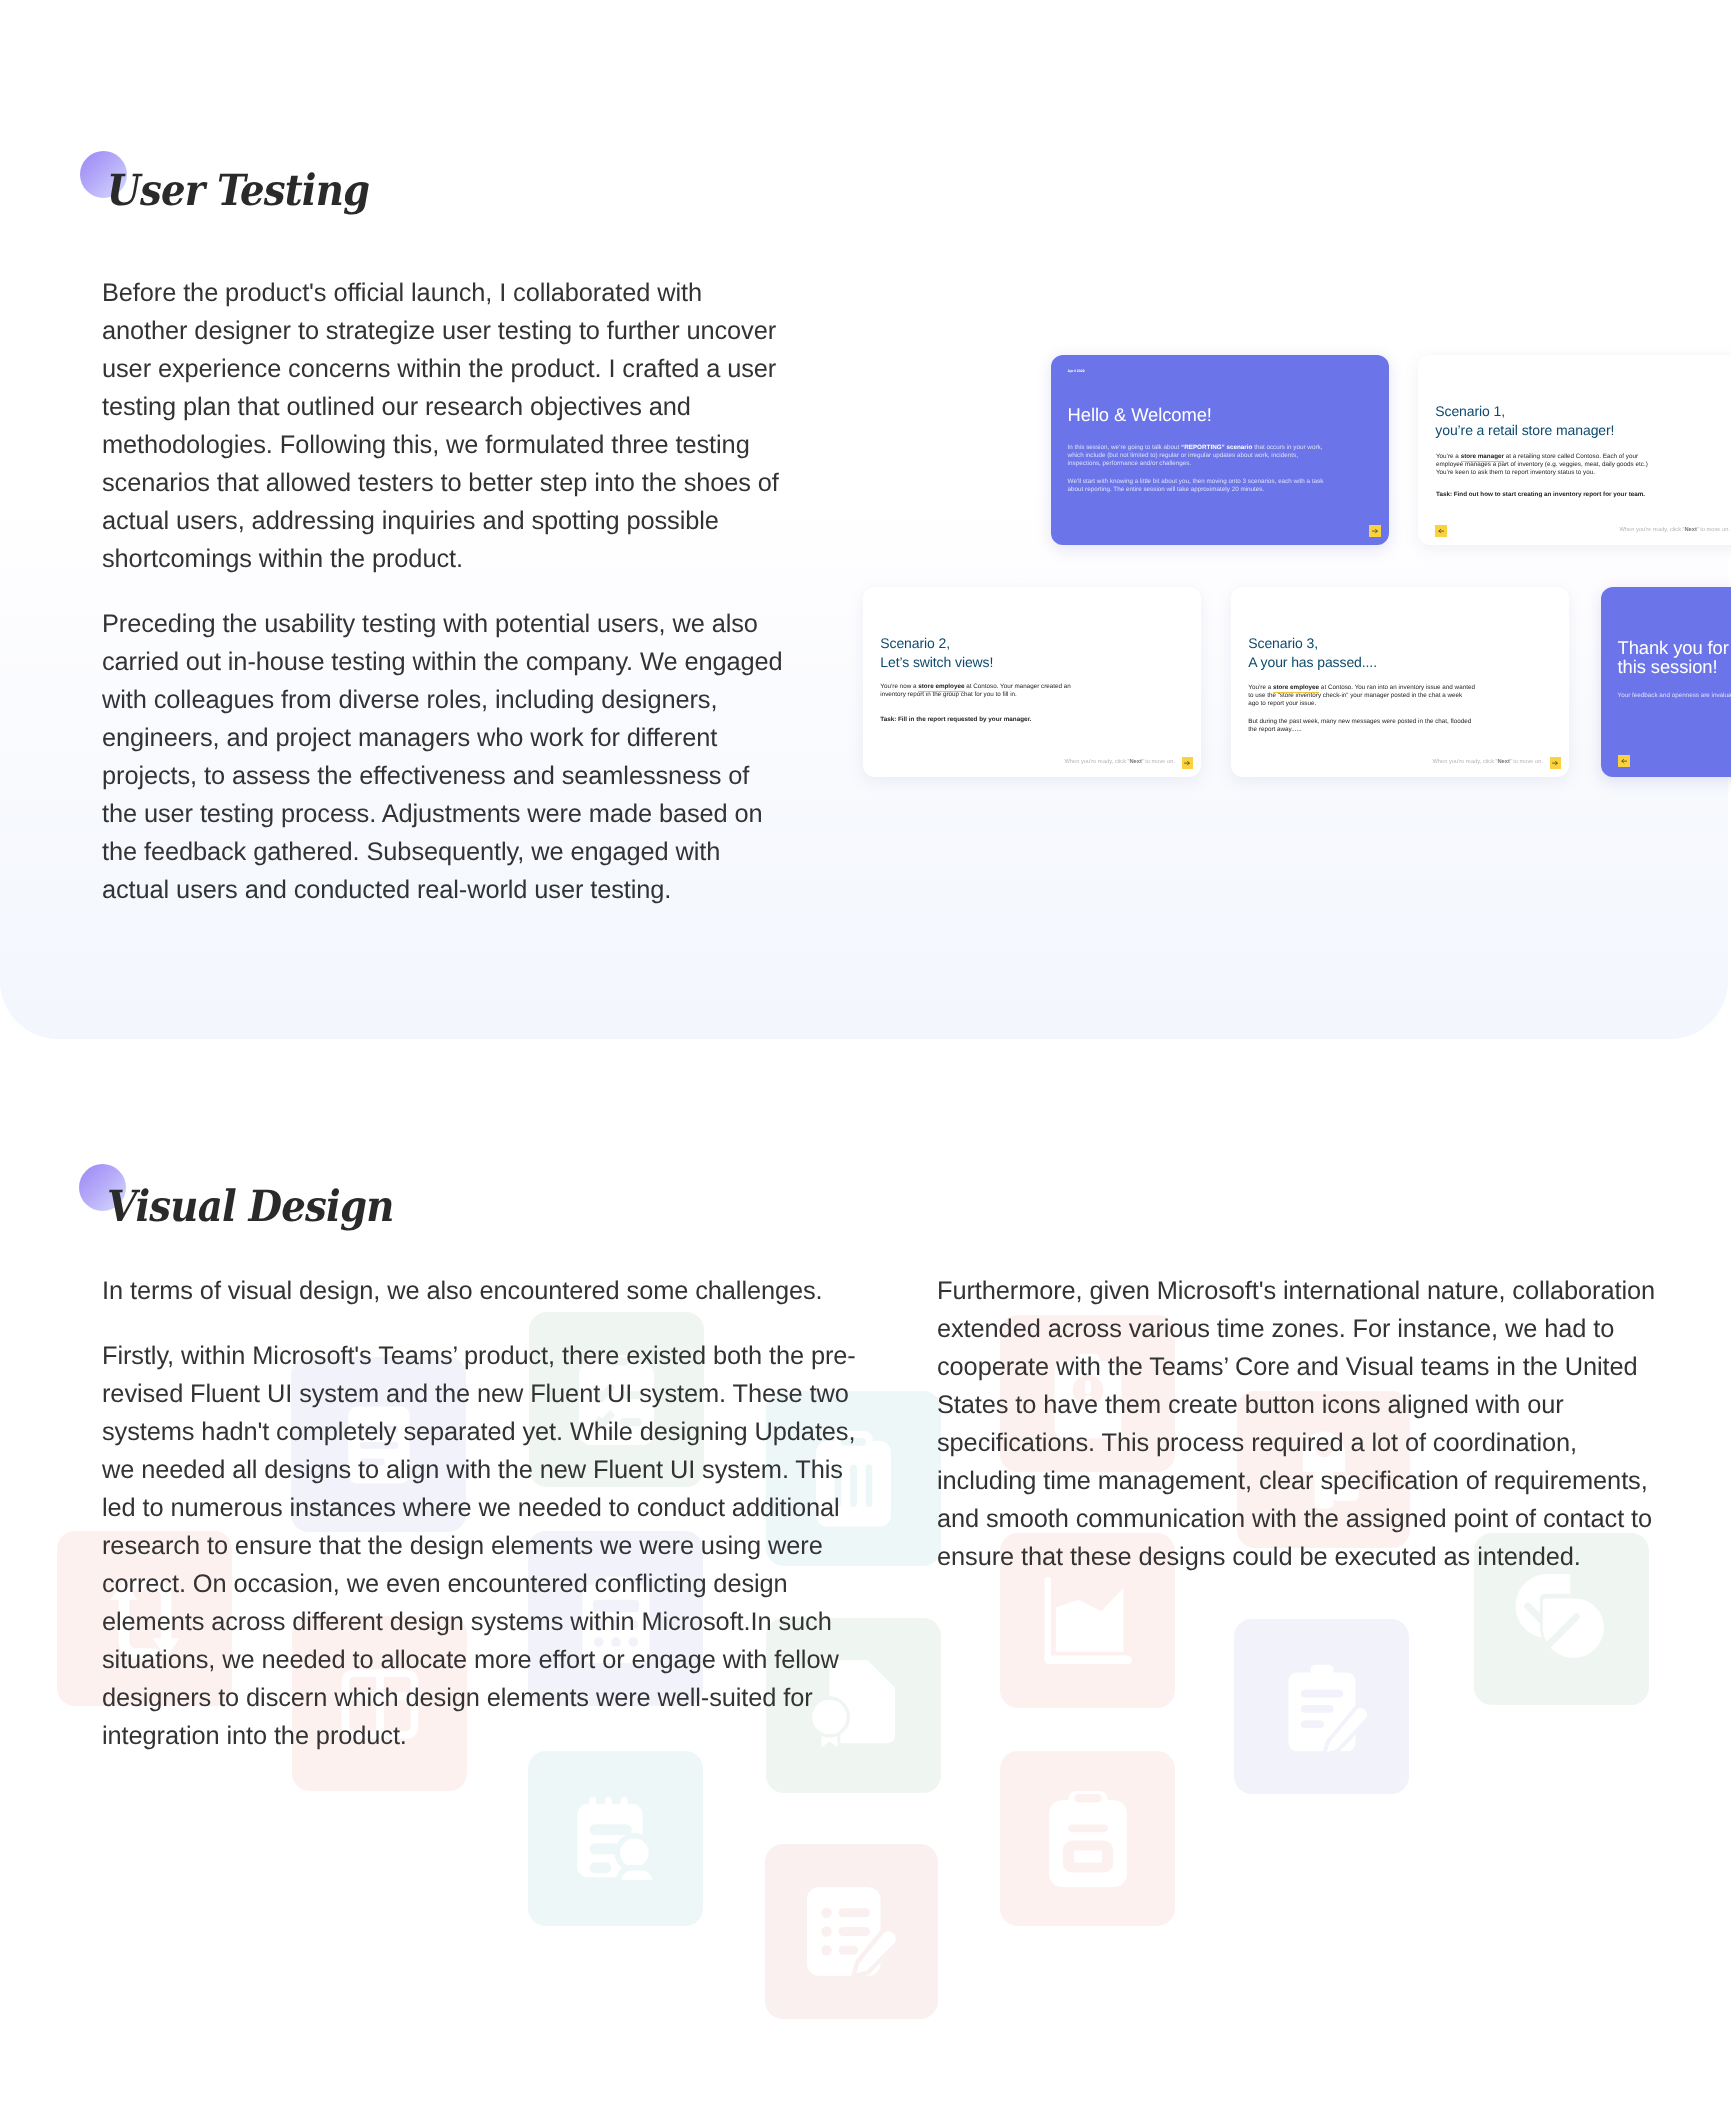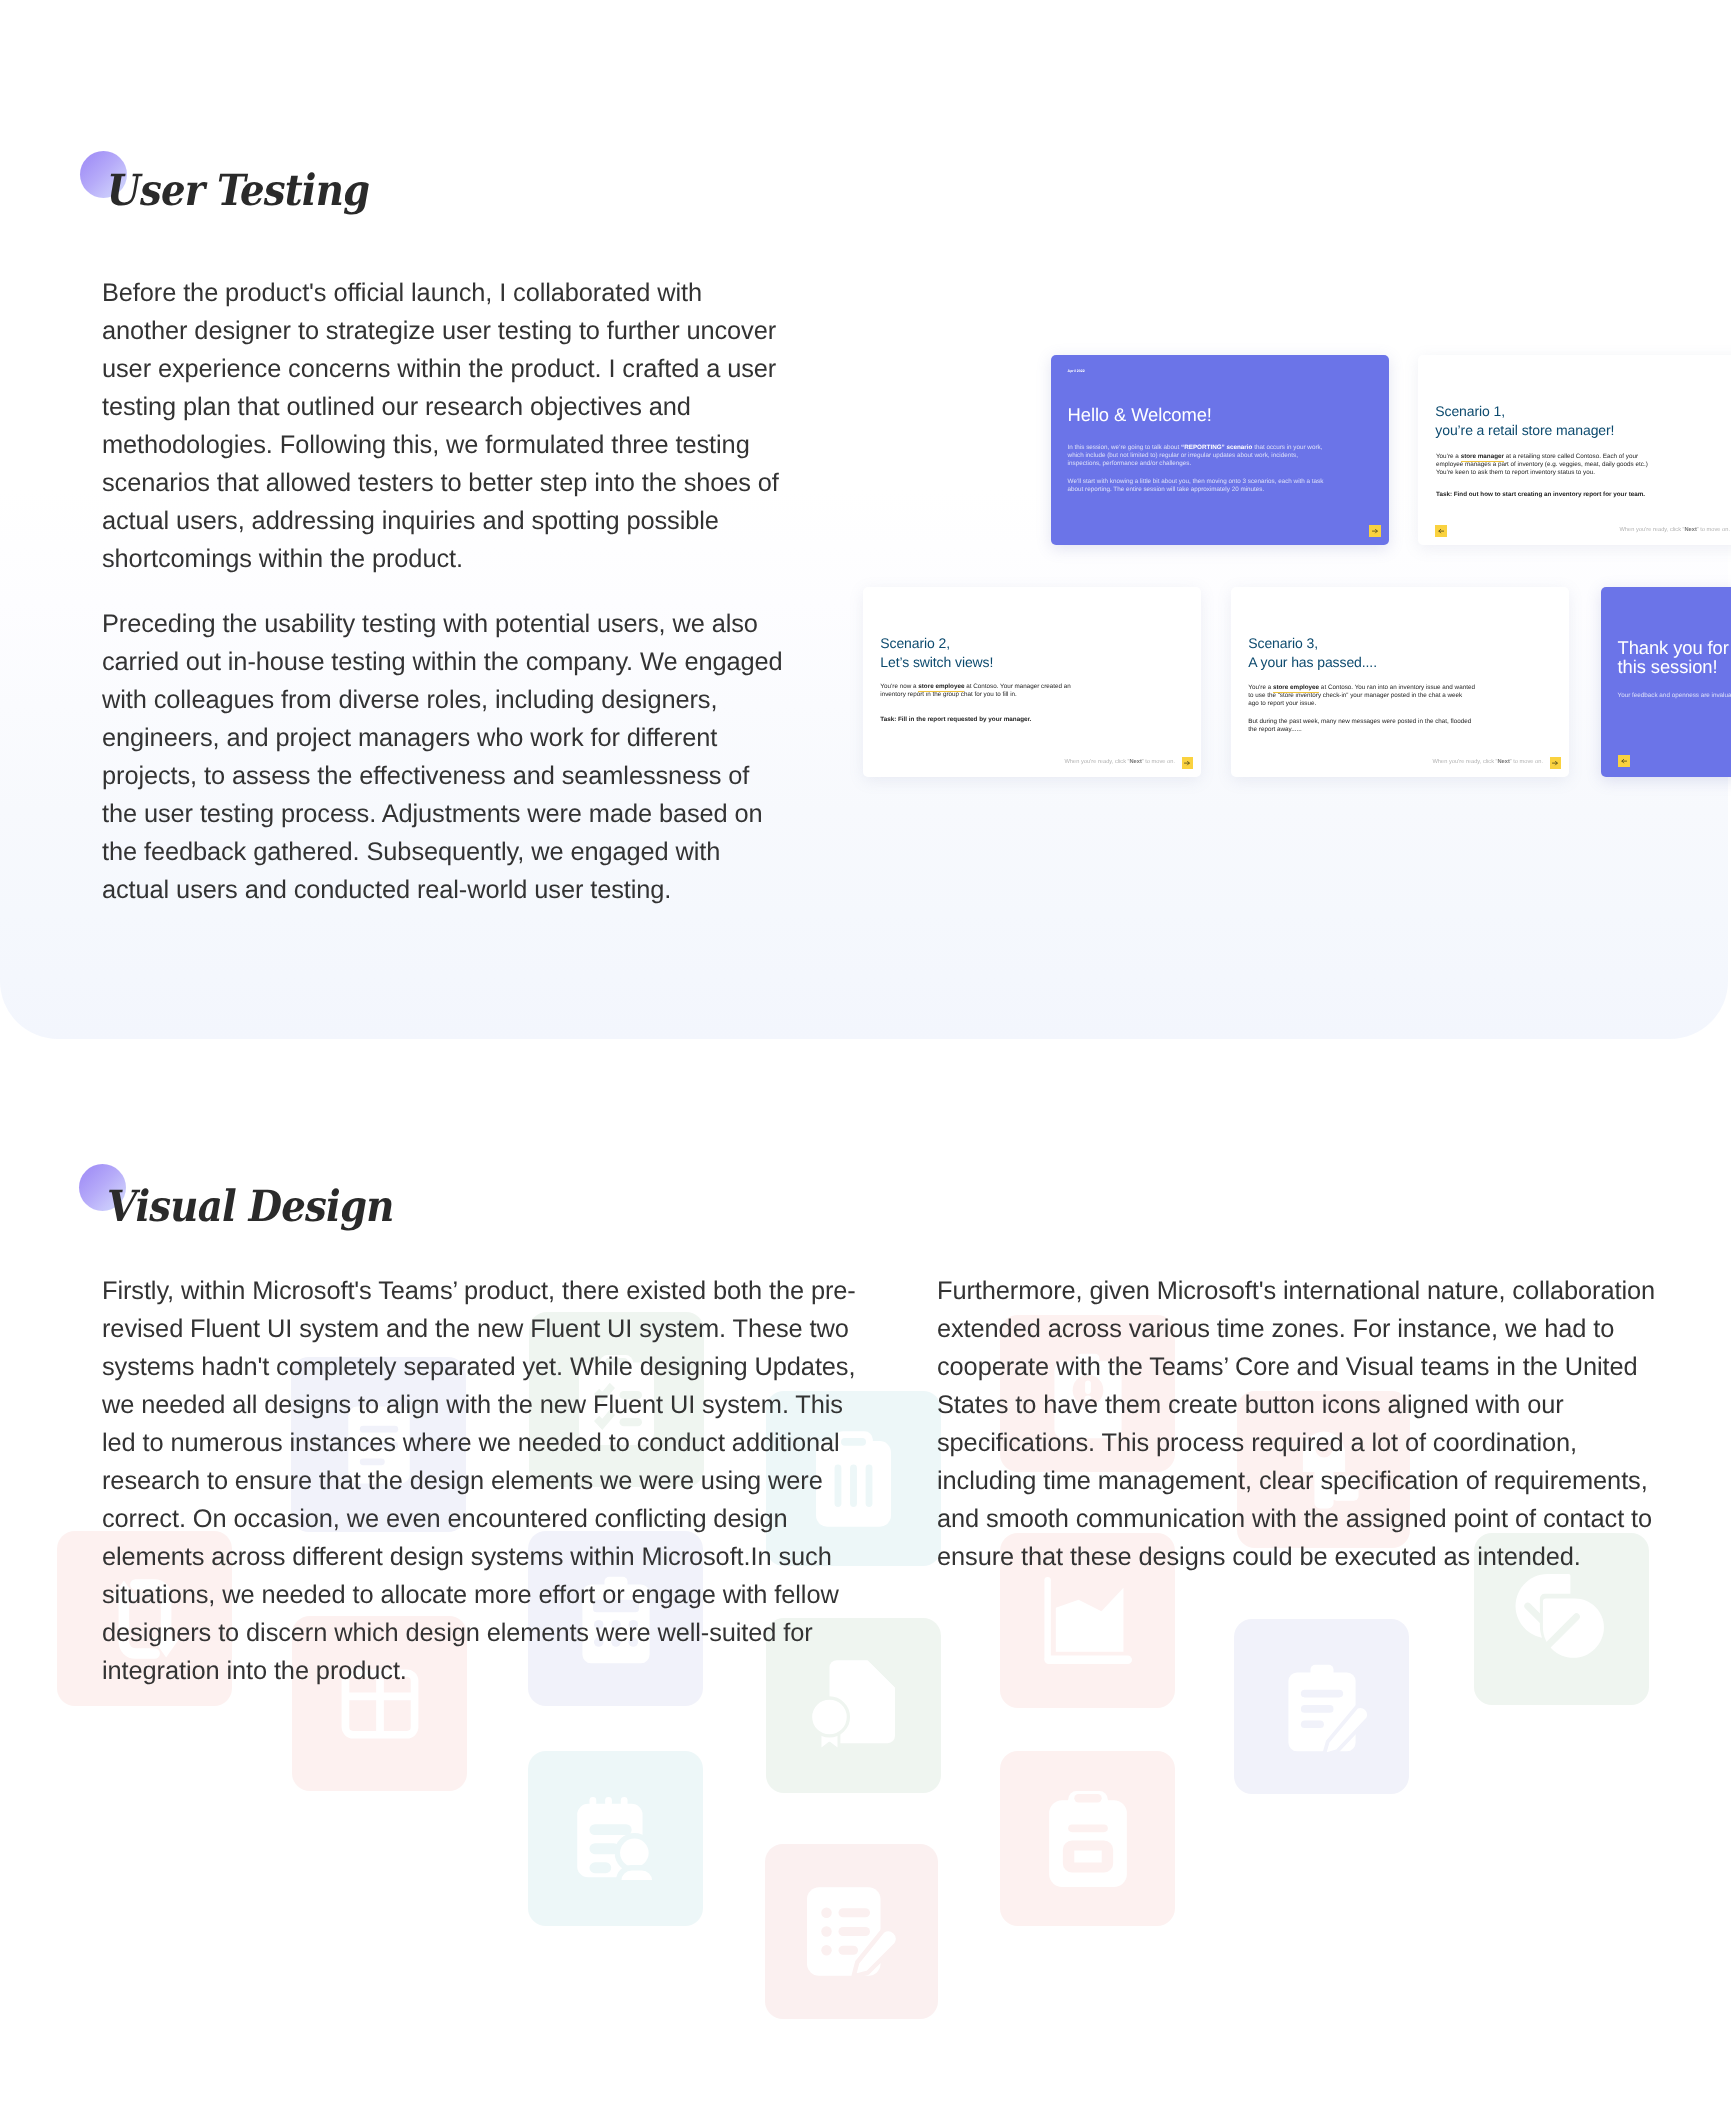--- a/index.html
+++ b/index.html
@@ -38,21 +38,21 @@
     position:absolute;
     font-family:"Liberation Sans", sans-serif;
     font-size:25.4px;
     line-height:38px;
     color:#333333;
     letter-spacing:-0.1px;
   }
   .body-col p + p { margin-top:27px; }
 
   
-  .card{ position:absolute; border-radius:5px; }
+  .card{ position:absolute; border-radius:12px; }
   .card.blue{ background:#6b74e8; box-shadow:0 3.5px 15.2px rgba(100,105,175,0.18); }
   .card.white{ background:#ffffff; box-shadow:0 3.5px 15.2px rgba(125,130,170,0.12); }
   .card-date{
     position:absolute; font-size:3.5px; font-weight:700; color:#ffffff; letter-spacing:0.03px;
   }
   .card-title{
     position:absolute; font-weight:400; white-space:pre-line;
   }
   .card-title.big{ font-size:18.4px; line-height:19.4px; letter-spacing:-0.1px; }
   .card-title.std{ font-size:14px; line-height:19px; letter-spacing:-0.1px; }
@@ -353,20 +353,21 @@
           <path d="M50 34h26c21 0 38 17 38 38s-18 40-40 40-40-18-40-40V38a4 4 0 014-4z" fill="#ffffff"></path>
           <path d="M28 108l50-50" stroke="#eff5f0" stroke-width="9" stroke-linecap="round" fill="none"></path>
         </svg>
     </div>
   </div>
 
   <div class="heading-dot" style="left:79px; top:1164px;"></div>
   <div class="heading-text" style="left:107px; top:1182px;">Visual Design</div>
 
   <div class="body-col" style="left:102px; top:1272px; width:756px;">
+    <p>In terms of visual design, we also encountered some challenges.</p>
     <p>Firstly, within Microsoft's Teams’ product, there existed both the pre-revised Fluent UI system and the new Fluent UI system. These two systems hadn't completely separated yet. While designing Updates, we needed all designs to align with the new Fluent UI system. This led to numerous instances where we needed to conduct additional research to ensure that the design elements we were using were correct. On occasion, we even encountered conflicting design elements across different design systems within Microsoft.In such situations, we needed to allocate more effort or engage with fellow designers to discern which design elements were well-suited for integration into the product.</p>
   </div>
 
   <div class="body-col" style="left:937px; top:1272px; width:738px;">
     <p>Furthermore, given Microsoft's international nature, collaboration extended across various time zones. For instance, we had to cooperate with the Teams’ Core and Visual teams in the United States to have them create button icons aligned with our specifications. This process required a lot of coordination, including time management, clear specification of requirements, and smooth communication with the assigned point of contact to ensure that these designs could be executed as intended.</p>
   </div>
 
 </div>
 
 

